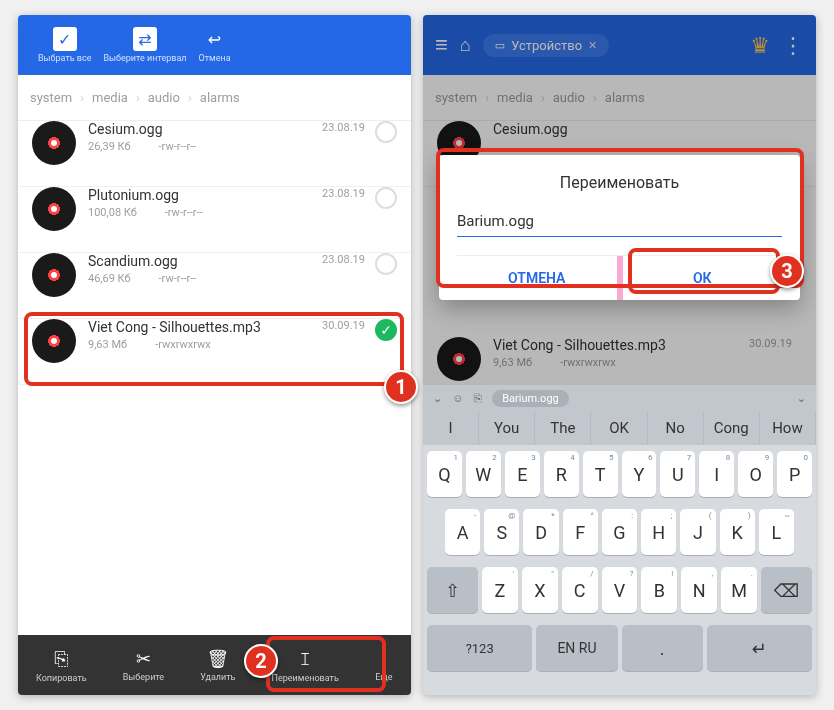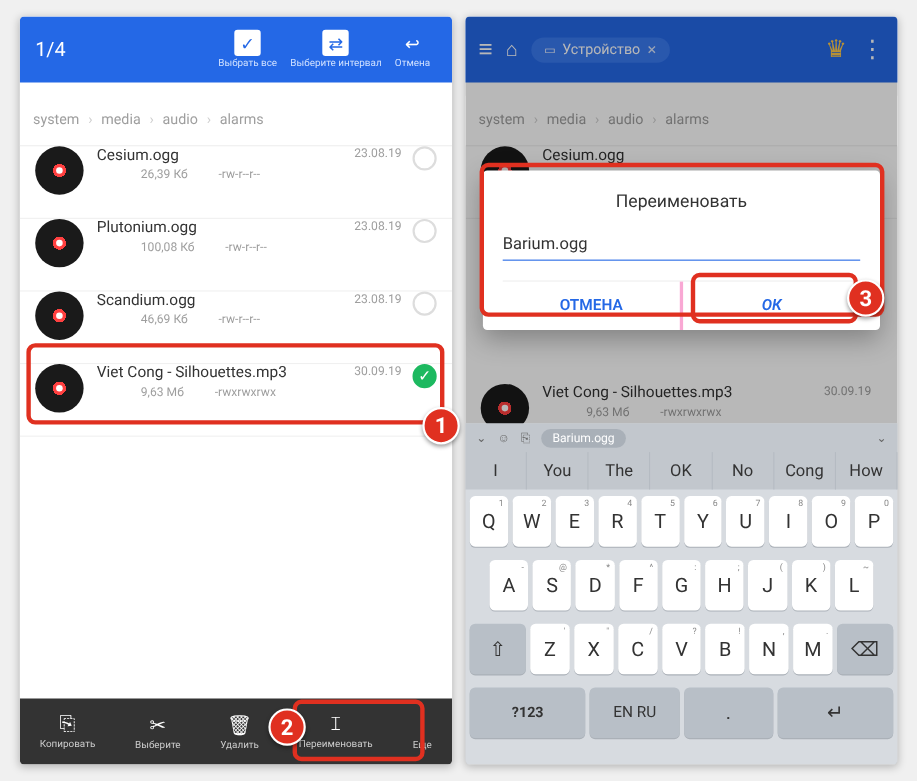--- a/index.html
+++ b/index.html
@@ -2,38 +2,38 @@
 <html><head>
 <meta charset="utf-8">
 <style>
   * { box-sizing: border-box; margin: 0; padding: 0; font-family: Roboto, Arial, sans-serif; }
   body { background: #f0f0f0; width: 834px; height: 710px; position: relative; }
   .shot { position: absolute; width: 393px; height: 680px; top: 15px; background: #fff; border-radius: 4px; box-shadow: 0 2px 8px rgba(0,0,0,0.25); overflow: hidden; }
   .shot-left { left: 18px; }
   .shot-right { left: 423px; }
 
   
-  .crumbs { height: 46px; display: flex; align-items: center; padding: 18px 8px; font-size: 13px; color: #9e9e9e; background: #fff; border-bottom: 1px solid #eee; margin-top: 12px; }
+  .crumbs { height: 46px; display: flex; align-items: center; padding: 18px 8px; font-size: 13px; color: #9e9e9e; background: #fff; border-bottom: 1px solid #eee; }
   .crumbs span { margin: 0 4px; }
   .crumbs .chev { color: #cfcfcf; }
 
   
   .hdr-blue { height: 60px; background: #2468e6; color: #fff; display: flex; align-items: center; padding: 0 14px; }
   .hdr-blue .counter { font-size: 18px; flex: 1; }
   .hdr-btn { display: flex; flex-direction: column; align-items: center; margin: 0 6px; font-size: 9px; color: #cfe0ff; }
   .hdr-btn .ic { width: 24px; height: 24px; background: #fff; border-radius: 3px; display: flex; align-items: center; justify-content: center; color: #2468e6; font-size: 16px; margin-bottom: 2px; }
   .hdr-btn .ic.plain { background: none; color: #fff; }
 
   
   .row { height: 66px; display: flex; align-items: flex-start; padding: 0 14px; border-bottom: 1px solid #f0f0f0; position: relative; }
   .disk { width: 44px; height: 44px; border-radius: 50%; background: radial-gradient(circle at center,#ff4040 0 6px,#1a1a1a 6px 22px,#1a1a1a 22px); margin-right: 12px; position: relative; }
   .disk::after { content:""; position: absolute; top:50%; left:50%; width:6px; height:6px; background:#fff; border-radius:50%; transform:translate(-50%,-50%);}
   .fmeta { flex: 1; }
   .fname { font-size: 14px; color: #333; }
-  .fdetails { font-size: 11px; color: #9e9e9e; margin-top: 3px; display: flex; gap: 28px; margin-left: 40px; }
+  .fdetails { font-size: 11px; color: #9e9e9e; margin-top: 3px; display: flex; gap: 28px; }
   .fdate { font-size: 11px; color: #9e9e9e; margin-right: 10px; }
   .fcheck { width: 22px; height: 22px; border-radius: 50%; border: 2px solid #ddd; }
   .fcheck.on { background: #1db960; border-color: #1db960; color:#fff; text-align:center; font-size:14px; line-height:18px;}
 
   
   .bbar { position: absolute; bottom: 0; left: 0; right: 0; height: 60px; background: #333; display: flex; align-items: center; justify-content: space-around; color: #ccc; font-size: 9px; }
   .bbar .bb { display: flex; flex-direction: column; align-items: center; gap: 3px; }
   .bbar .bb .bi { font-size: 18px; color: #fff; }
 
   
@@ -46,21 +46,21 @@
 
   
   .dim { position: absolute; inset:0; background: rgba(0,0,0,0.28); }
 
   
   .dialog { position: absolute; top: 140px; left: 16px; right: 16px; background: #fff; border-radius: 4px; box-shadow: 0 8px 24px rgba(0,0,0,0.3); padding: 18px 18px 0; }
   .dtitle { text-align: center; font-size: 16px; margin-bottom: 16px; color:#333;}
   .dinput { width: 100%; border: none; border-bottom: 1px solid #2468e6; font-size: 15px; padding: 4px 0 6px; color:#333; outline:none;}
   .dactions { display: flex; border-top: 1px solid #eee; margin-top: 18px; }
   .dbtn { flex: 1; text-align: center; padding: 14px 0; font-size: 14px; font-weight: 600; color: #2468e6; }
-  .dbtn + .dbtn { border-left: 3px solid #f9a8d4; font-style: italic; }
+  .dbtn + .dbtn { border-left: 6px solid #f9a8d4; }
 
   
   .kbd { position: absolute; left:0; right:0; bottom:0; height: 310px; background: #d7dbe0; }
   .sugg { height: 60px; background: #c2c7cd; display:flex; flex-direction:column;}
   .sugg-top { height:26px; display:flex; align-items:center; gap:10px; padding:0 10px; font-size:11px; color:#666;}
   .sugg-top .pill { background:#a9b0b8; border-radius:10px; padding:2px 10px; color:#fff;}
   .sugg-row { flex:1; display:flex; }
   .sugg-row span { flex:1; text-align:center; font-size:15px; color:#333; line-height:34px; border-right:1px solid #b5bbc2;}
   .krow { display:flex; padding: 6px 4px; gap:4px; }
   .key { flex:1; height: 46px; background:#fff; border-radius:5px; box-shadow: 0 1px 0 #aab0b7; display:flex; align-items:center; justify-content:center; font-size:18px; color:#333; position:relative;}
@@ -74,21 +74,20 @@
   
   .hl { position: absolute; border: 4px solid #e03020; border-radius: 8px; pointer-events: none; }
   .badge { position:absolute; width:34px; height:34px; border-radius:50%; background:#e03020; border:2px solid #fff; color:#fff; font-size:20px; font-weight:bold; display:flex; align-items:center; justify-content:center; box-shadow:0 2px 4px rgba(0,0,0,.4); z-index:50;}
 
 </style>
 </head>
 <body>
 
 <div class="shot shot-left">
   <div class="hdr-blue">
-    <div class="counter">1/4</div>
     <div id="hdr-btns" style="display: flex;">
         <div class="hdr-btn">
           <div class="ic ">✓</div>
           <span>Выбрать все</span>
         </div>
         <div class="hdr-btn">
           <div class="ic ">⇄</div>
           <span>Выберите интервал</span>
         </div>
         <div class="hdr-btn">
@@ -281,21 +280,21 @@
           <div class="key">X<span class="hint">"</span></div>
           <div class="key">C<span class="hint">/</span></div>
           <div class="key">V<span class="hint">?</span></div>
           <div class="key">B<span class="hint">!</span></div>
           <div class="key">N<span class="hint">,</span></div>
           <div class="key">M<span class="hint">.</span></div>
         </div>
       <div class="key dark">⌫</div>
     </div>
     <div class="krow">
-      <div class="key dark wide" style="font-size:13px;font-weight:bold;">?123</div>
+      <div class="key dark wide" style="font-size:13px;">?123</div>
       <div class="key dark" style="font-size:14px;">EN RU</div>
       <div class="key dark">.</div>
       <div class="key dark wide">↵</div>
     </div>
   </div>
 </div>
 
 <div class="hl" style="left:24px; top:312px; width:380px; height:74px;"></div>
 <div class="badge" style="left:384px; top:370px;">1</div>
 

